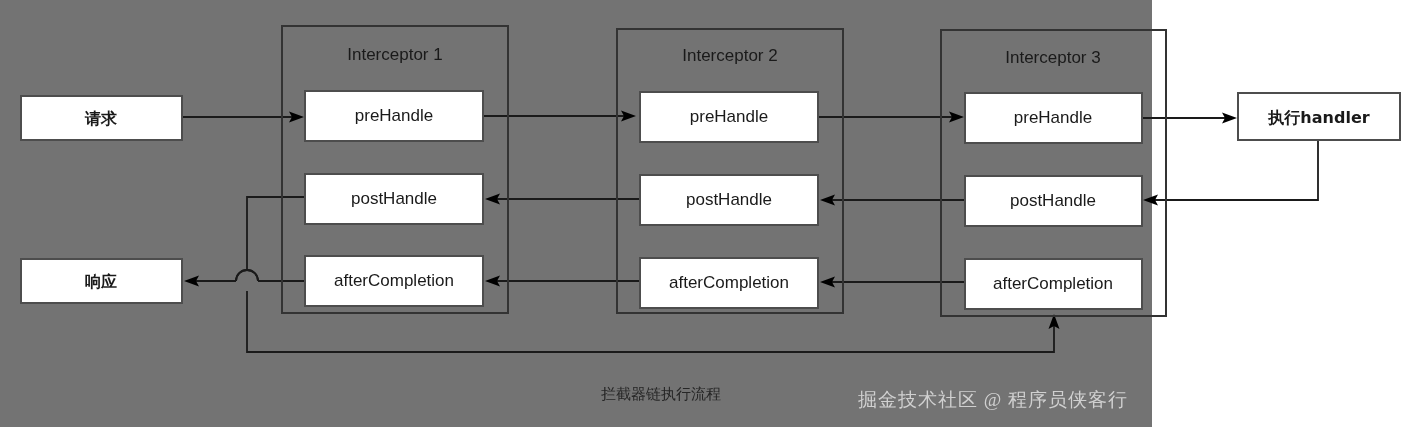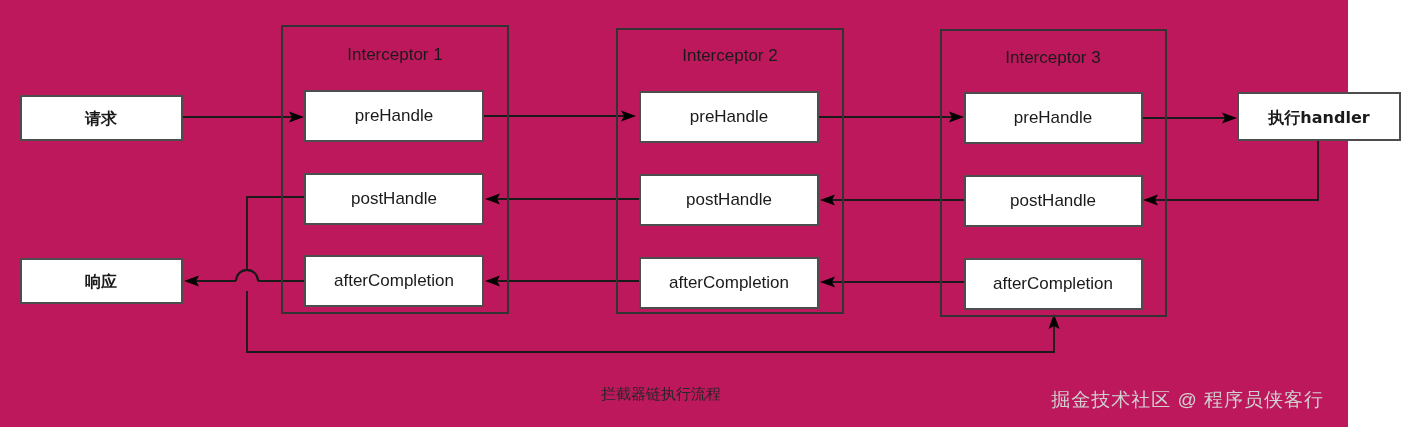--- a/index.html
+++ b/index.html
@@ -8,23 +8,23 @@
     background: #ffffff;
   }
   body {
     width: 1428px;
     height: 427px;
     font-family: "Liberation Sans", "DejaVu Sans", sans-serif;
     overflow: hidden;
   }
   #diagram-root {
     position: relative;
-    width: 1348px;
+    width: 1152px;
     height: 427px;
-    background: #be185d;
+    background: #737373;
   }
   svg.canvas {
     position: absolute;
     left: 0;
     top: 0;
     width: 1428px;
     height: 427px;
   }
   .box-rect {
     fill: #ffffff;
@@ -71,21 +71,21 @@
   }
   text.caption {
     font-family: "DejaVu Sans", "Liberation Sans", sans-serif;
     font-size: 15px;
     fill: #262626;
   }
   .watermark {
     position: absolute;
     right: 24px;
     bottom: 14px;
-    font-family: Liberation Sans, sans-serif;
+    font-family: Liberation Serif, serif;
     font-size: 19px;
     color: #d0d0d0;
     letter-spacing: 1px;
     white-space: nowrap;
     user-select: none;
   }
 </style>
 </head>
 <body>
 

